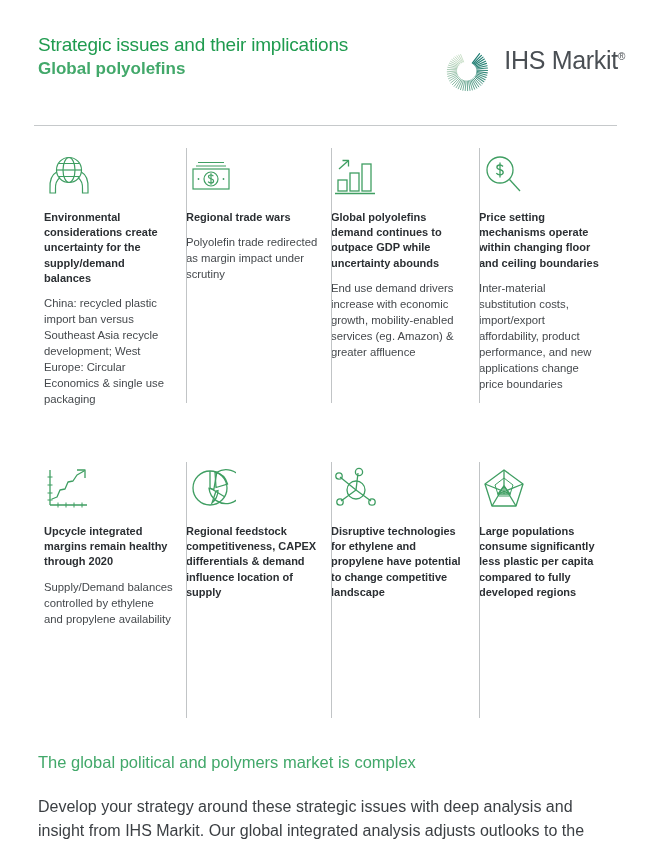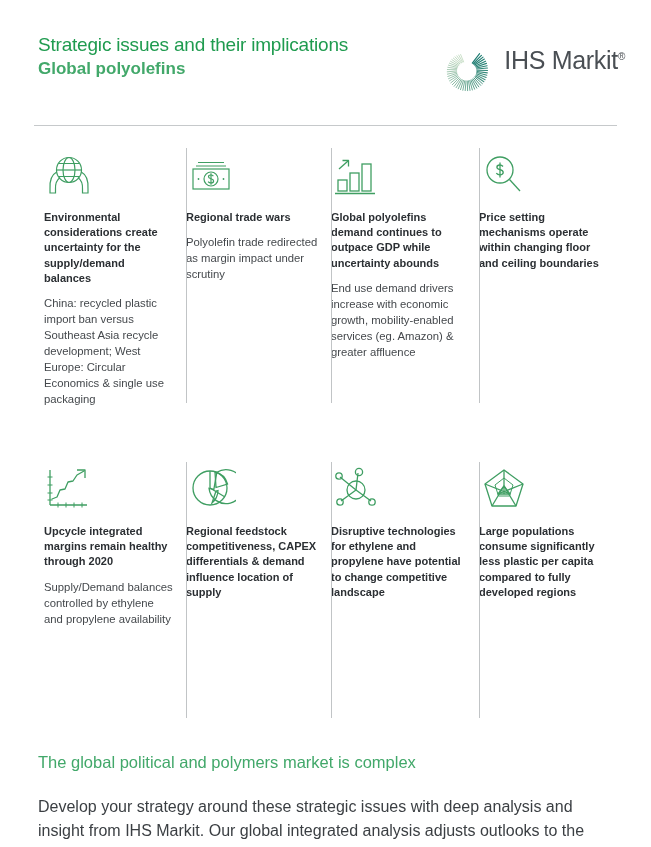--- a/index.html
+++ b/index.html
@@ -284,20 +284,21 @@
       <div class="vsep"></div>
       <div class="icon-wrap">
         <svg width="50" height="50" viewBox="0 0 50 50" fill="none" stroke="#3f9e62" stroke-width="1.3">
           <circle cx="21" cy="20" r="13"></circle>
           <line x1="30.5" y1="29.5" x2="41" y2="41"></line>
           <path d="M24 16.5 c-0.9-1.1-2-1.5-3.2-1.5 -1.8 0-2.9 1-2.9 2.2 0 3.2 6.3 1.7 6.3 5.1 0 1.5-1.4 2.5-3.2 2.5 -1.4 0-2.8-0.5-3.7-1.6"></path>
           <line x1="21" y1="12.5" x2="21" y2="27.5"></line>
         </svg>
       </div>
       <div class="cell-head">Price setting mechanisms operate within changing floor and ceiling boundaries</div>
+      <div class="cell-para">Inter-material substitution costs, import/export affordability, product performance, and new applications change price boundaries</div>
     </div>
 
   </div>
 
   <div class="grid row row2">
 
     <div class="cell c0">
 
       <div class="icon-wrap">
         <svg width="50" height="50" viewBox="0 0 50 50" fill="none" stroke="#3f9e62" stroke-width="1.3">

